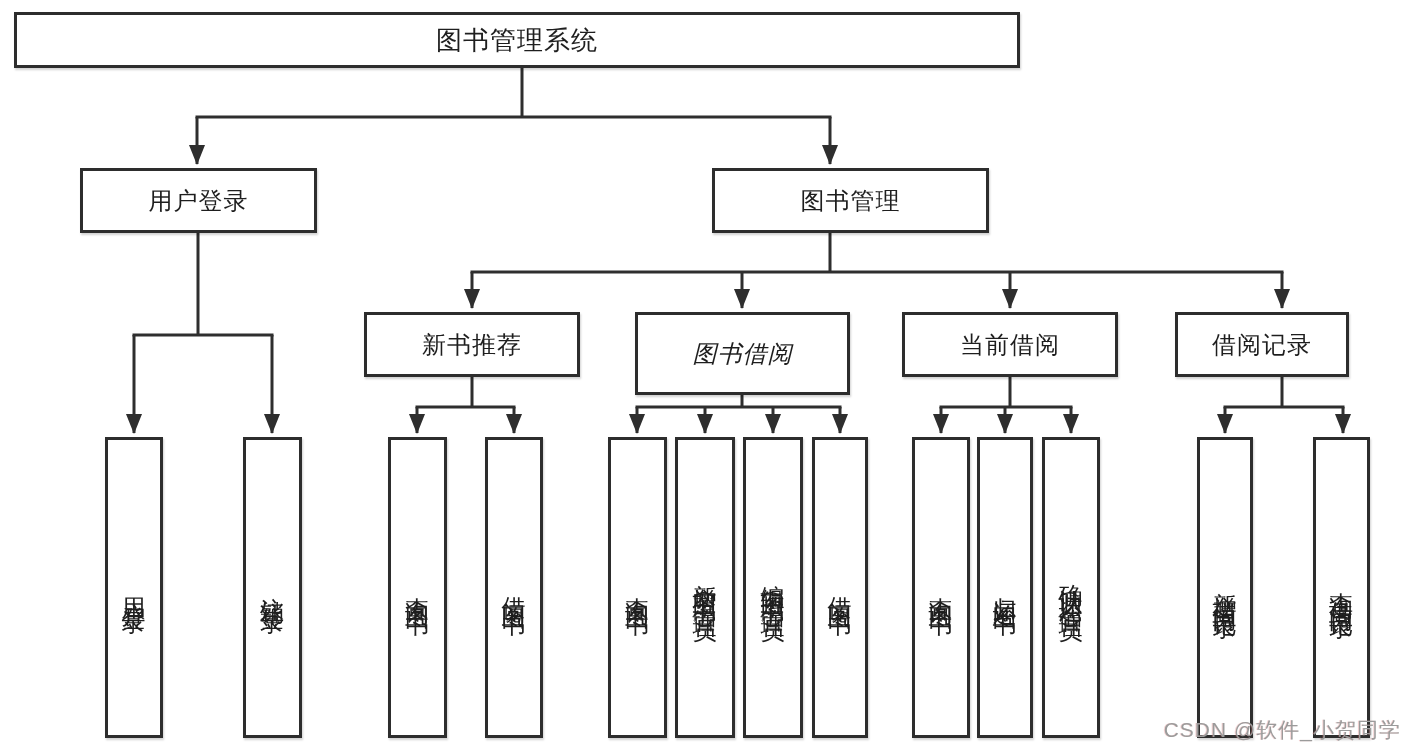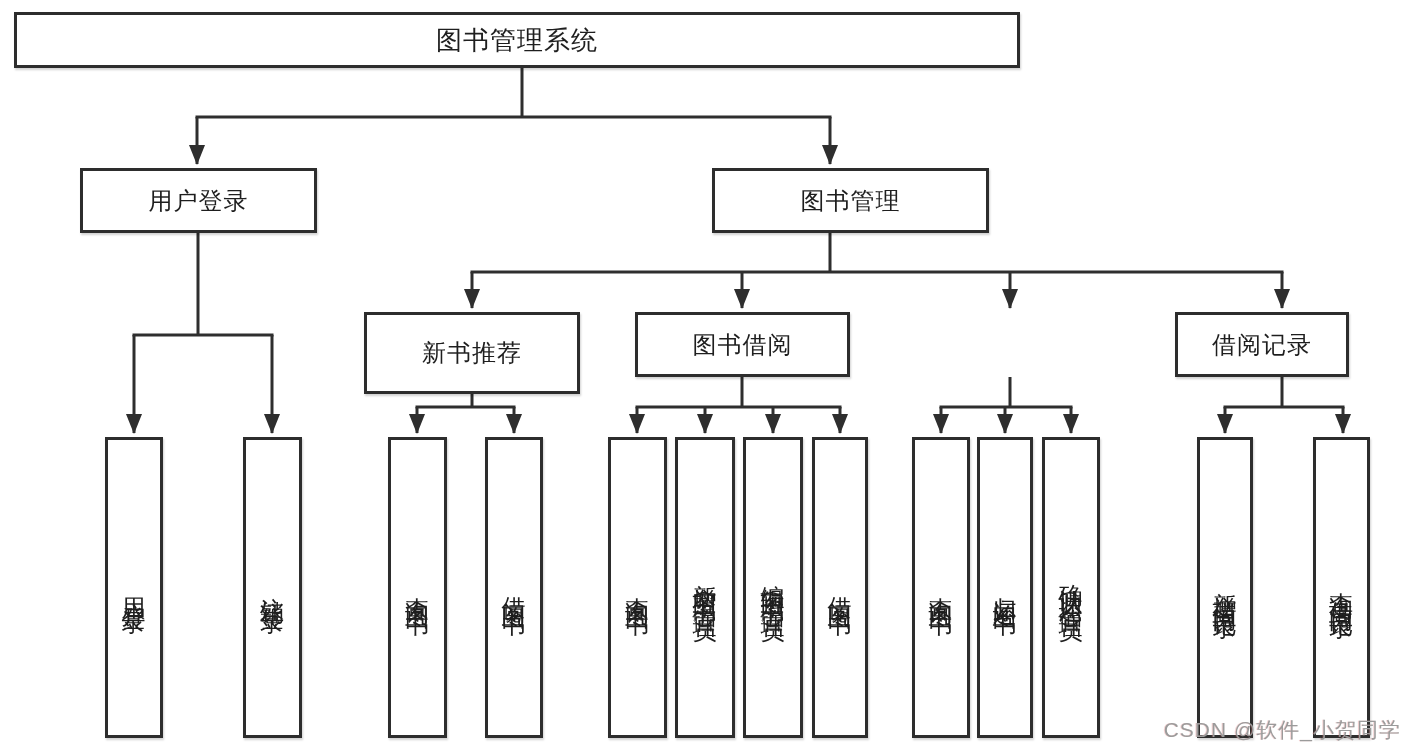--- a/index.html
+++ b/index.html
@@ -91,25 +91,28 @@
     <span>图书管理系统</span>
   </div>
 
   <div class="node branch" style="left:80px; top:168px; width:237px; height:65px;">
     <span>用户登录</span>
   </div>
   <div class="node branch" style="left:712px; top:168px; width:277px; height:65px;">
     <span>图书管理</span>
   </div>
 
-  <div class="node branch" style="left:364px; top:312px; width:216px; height:82px;">
+  <div class="node branch" style="left:364px; top:312px; width:216px; height:65px;">
     <span>新书推荐</span>
   </div>
-  <div class="node branch" style="left:635px; top:312px; width:215px; height:65px;">
+  <div class="node branch" style="left:635px; top:312px; width:215px; height:83px;font-style:italic;">
     <span>图书借阅</span>
+  </div>
+  <div class="node branch" style="left:902px; top:312px; width:216px; height:65px;">
+    <span>当前借阅</span>
   </div>
   <div class="node branch" style="left:1175px; top:312px; width:174px; height:65px;">
     <span>借阅记录</span>
   </div>
 
   <div class="node leaf" style="left:105px; top:437px; width:58px; height:301px;">
     <span>用户登录</span>
   </div>
   <div class="node leaf" style="left:243px; top:437px; width:59px; height:301px;">
     <span>注销登录</span>

